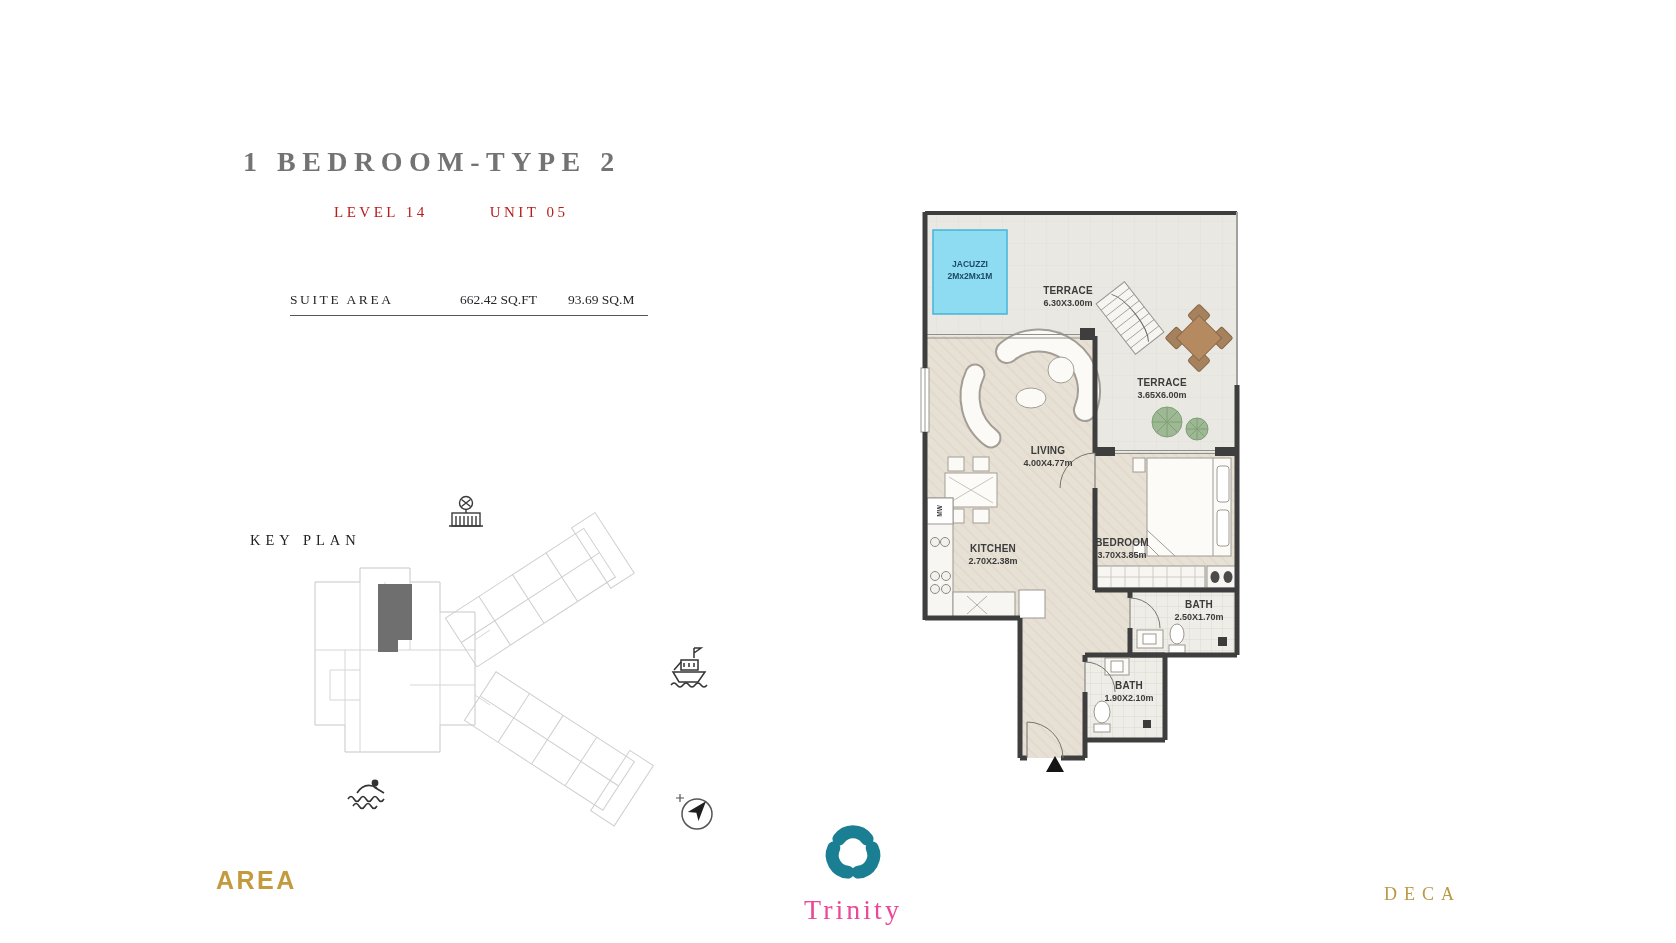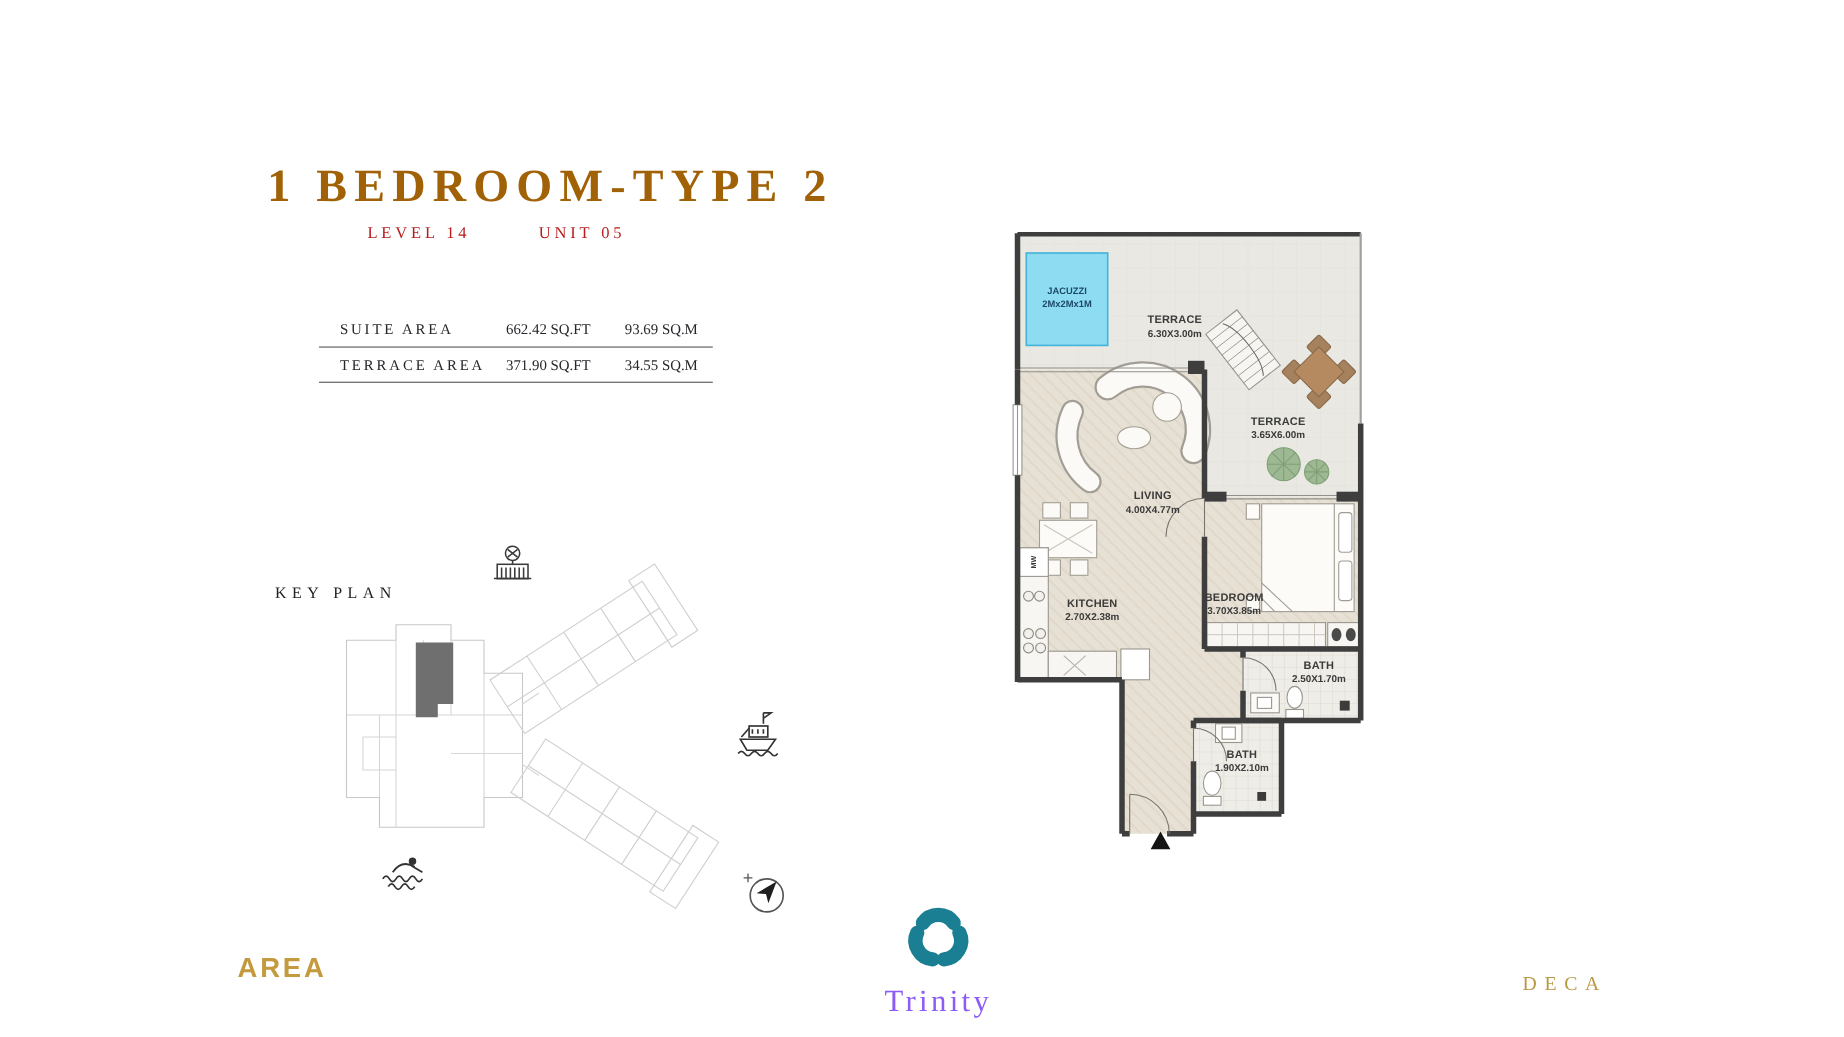--- a/index.html
+++ b/index.html
@@ -4,34 +4,34 @@
 <style>
   html,body{margin:0;padding:0;}
   body{
     width:1676px;height:943px;position:relative;overflow:hidden;
     background:#ffffff;font-family:"Liberation Sans",sans-serif;
   }
   .abs{position:absolute;}
   
   .title{
     left:243px;top:146px;
-    font-family:"Liberation Serif",serif;font-size:42px;font-weight:600;
-    letter-spacing:6.5px;color:#a16207;white-space:nowrap;
+    font-family:"Liberation Serif",serif;font-size:28px;font-weight:600;
+    letter-spacing:6.5px;color:#737373;white-space:nowrap;
   }
   .levelrow{
     left:334px;top:204px;display:flex;gap:62px;
     font-family:"Liberation Serif",serif;font-size:15px;letter-spacing:3.5px;color:#b91c1c;
   }
   .areatable{left:290px;top:284px;width:358px;font-family:"Liberation Serif",serif;color:#26262b;}
   .arow{
     display:grid;grid-template-columns:170px 108px 80px;align-items:center;
     height:31px;font-size:13.5px;
   }
   .arow.lined{border-bottom:1px solid #55555a;}
-  .alabel{letter-spacing:2.6px;margin-left:19px;}
+  .alabel{letter-spacing:2.6px;}
   .aval{white-space:nowrap;}
   .keyplan-label{
     left:250px;top:532px;font-family:"Liberation Serif",serif;
     font-size:14.5px;letter-spacing:5px;color:#222;
   }
   
   svg text.plabel{
     font-family:"Liberation Sans",sans-serif;font-weight:bold;
     font-size:10px;fill:#3b3b3b;text-anchor:middle;letter-spacing:.2px;
   }
@@ -52,43 +52,38 @@
     left:216px;top:866px;font-size:25px;font-weight:bold;
     letter-spacing:2.5px;color:#c49a3e;
   }
   .deca{
     left:1384px;top:884px;font-family:"Liberation Serif",serif;
     font-size:18px;letter-spacing:7px;color:#b89944;
   }
   .trinity-wrap{left:778px;top:816px;width:150px;text-align:center;}
   .trinity-word{
     font-family:"Liberation Serif",serif;font-size:28px;
-    letter-spacing:3px;color:#8b5cf6;margin-top:2px;
+    letter-spacing:3px;color:#ec4899;margin-top:2px;
   }
 </style>
 </head>
 <body>
 
 <div class="abs title">1 BEDROOM-TYPE 2</div>
 
 <div class="abs levelrow">
   <span>LEVEL 14</span>
   <span>UNIT 05</span>
 </div>
 
 <div class="abs areatable">
   <div class="arow lined">
     <span class="alabel">SUITE AREA</span>
     <span class="aval">662.42 SQ.FT</span>
     <span class="aval">93.69  SQ.M</span>
-  </div>
-  <div class="arow lined">
-    <span class="alabel">TERRACE AREA</span>
-    <span class="aval">371.90 SQ.FT</span>
-    <span class="aval">34.55  SQ.M</span>
   </div>
 </div>
 
 <div class="abs keyplan-label">KEY PLAN</div>
 
 <svg class="abs" style="left:290px;top:500px;" width="395" height="330" viewBox="0 0 395 330">
   <g fill="none" stroke="#c7c7c7" stroke-width="1">
 
     <path d="M25,82 H70 V68 H120 V82 H150 V112 H185 V225 H150 V252 H55 V225 H25 Z"></path>
     <path stroke="#d6d6d6" d="M25,150 H185 M70,82 V252 M120,82 V150 M150,112 V225 M95,82 V150 M55,150 V225 M120,185 H185 M40,170 H70 M40,170 V200 H70"></path>

